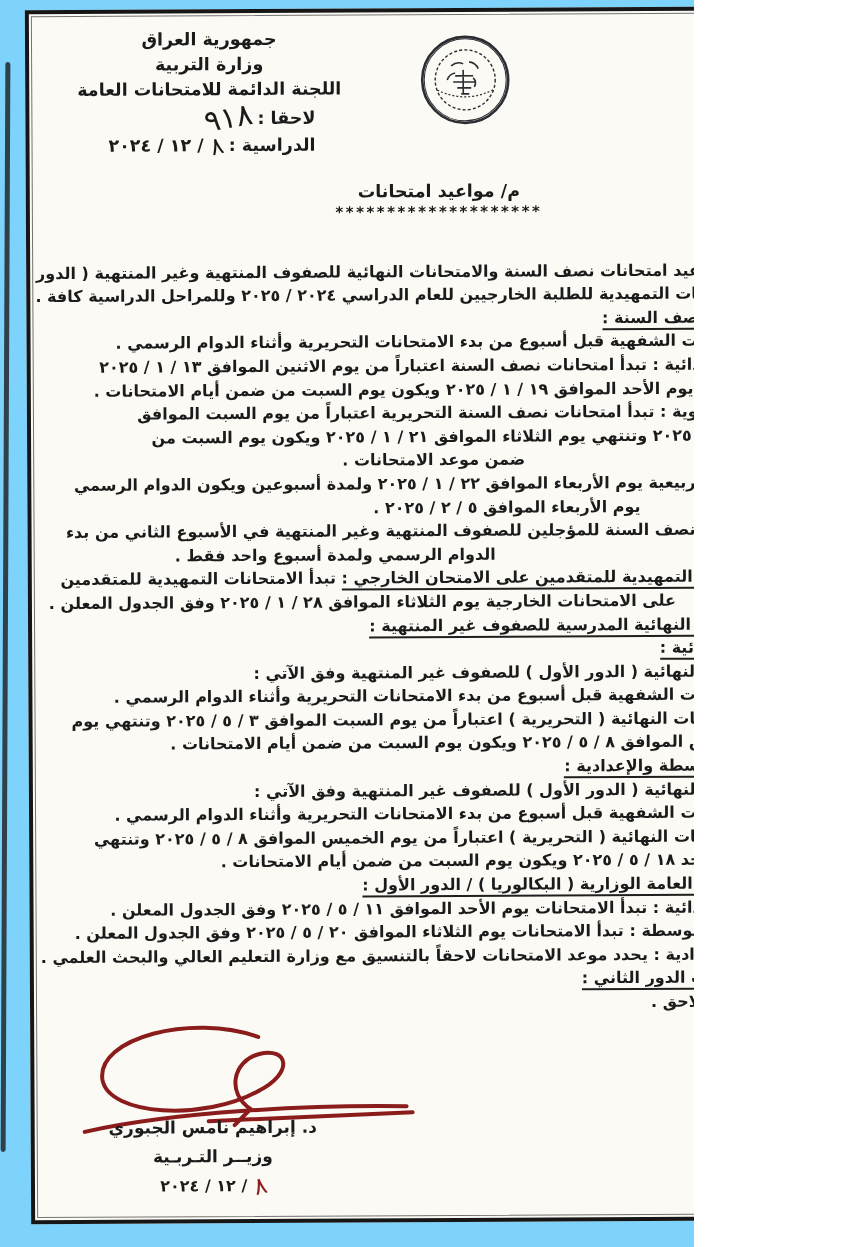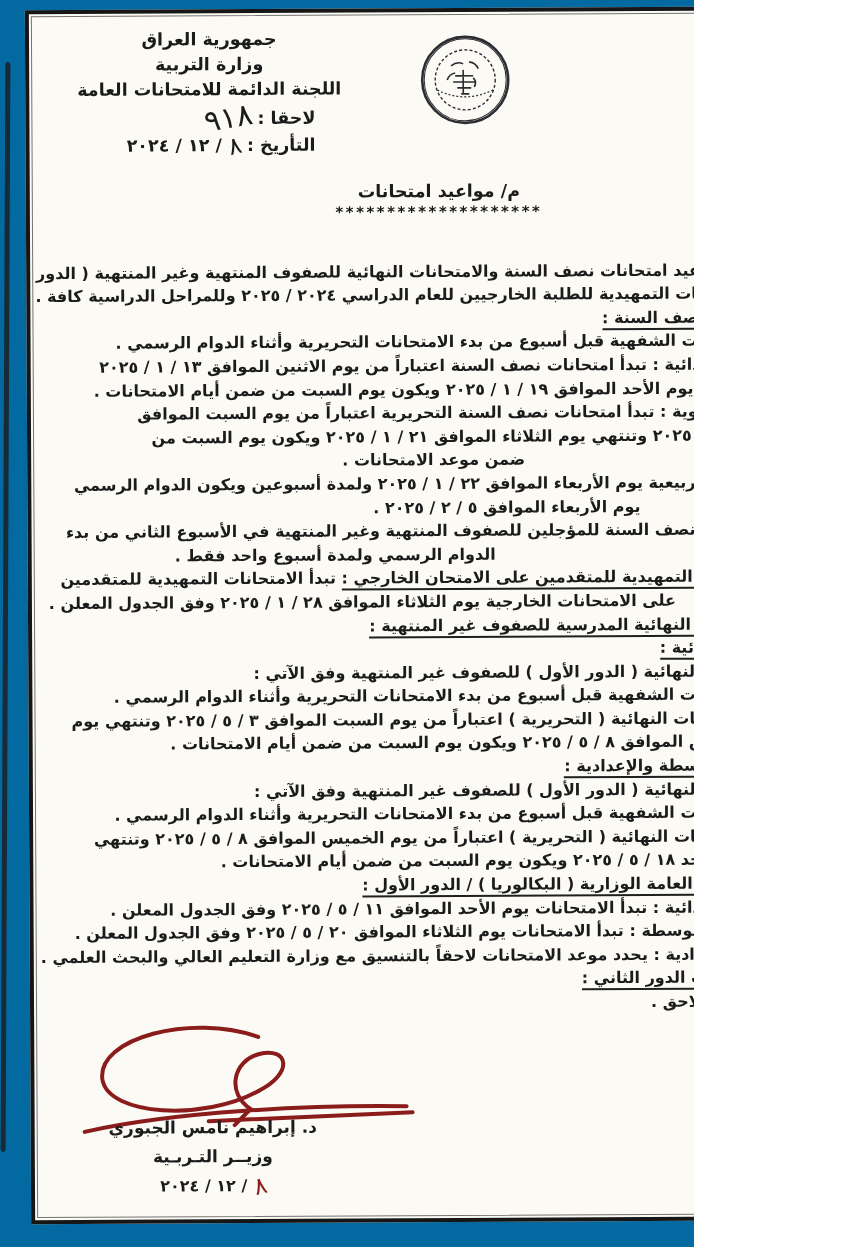--- a/index.html
+++ b/index.html
@@ -1,18 +1,18 @@
 <!DOCTYPE html>
 <html lang="ar"><head>
 <meta charset="utf-8">
 <style>
   html,body{margin:0;padding:0;}
   .page{
     position:relative;width:694px;height:1247px;
-    background:#0369a1;overflow:hidden;
+    background:#7dd3fc;overflow:hidden;
     font-family:"DejaVu Sans",sans-serif;color:var(--text,#1b1b1b);
   }
   .scan-edge{position:absolute;left:3px;top:62px;width:5px;height:1090px;
     background:#1c1c1c;opacity:.8;border-radius:3px;transform:rotate(.25deg);}
   .frame{
     position:absolute;left:28px;top:8px;width:818px;height:1206px;
     border:4px solid var(--frame,#161616);background:var(--paper,#fbfaf5);
     transform:rotate(-.3deg);transform-origin:50% 50%;
   }
   .frame-inner{position:absolute;inset:2px;border:1px solid rgba(25,25,25,.6);pointer-events:none;}
@@ -47,21 +47,21 @@
   <div class="scan-edge"></div>
 
   <div class="frame">
     <div class="frame-inner"></div>
 
     <div class="hdr">
       <div>جمهورية العراق</div>
       <div>وزارة التربية</div>
       <div>اللجنة الدائمة للامتحانات العامة</div>
       <div class="hdr-meta"><span>لاحقا : </span><span class="hand">٩١٨</span></div>
-      <div class="hdr-meta"><span>التأريخ : </span><span class="hand-day">٨</span><span> / ١٢ / ٢٠٢٤</span></div>
+      <div class="hdr-meta"><span>الدراسية : </span><span class="hand-day">٨</span><span> / ١٢ / ٢٠٢٤</span></div>
     </div>
 
     <div class="seal">
       <svg viewBox="0 0 96 96" width="96" height="96">
         <circle cx="48" cy="48" r="43" stroke-width="2.6"></circle>
         <circle cx="48" cy="48" r="41" stroke-width="1"></circle>
         <circle cx="48" cy="48" r="30" stroke-width="1.4" stroke-dasharray="3 2.2"></circle>
         <path d="M34 34 q6 -5 12 -2 M52 30 q7 1 9 7 M30 48 q2 -6 8 -7 M38 44 h18 M36 50 h22 M40 56 h14 M44 62 h8 M46 38 v24 M56 46 q4 4 1 9" stroke-width="1.6"></path>
         <path d="M20 58 q28 14 56 0" stroke-width="1.2" stroke-dasharray="2 2"></path>
       </svg>

